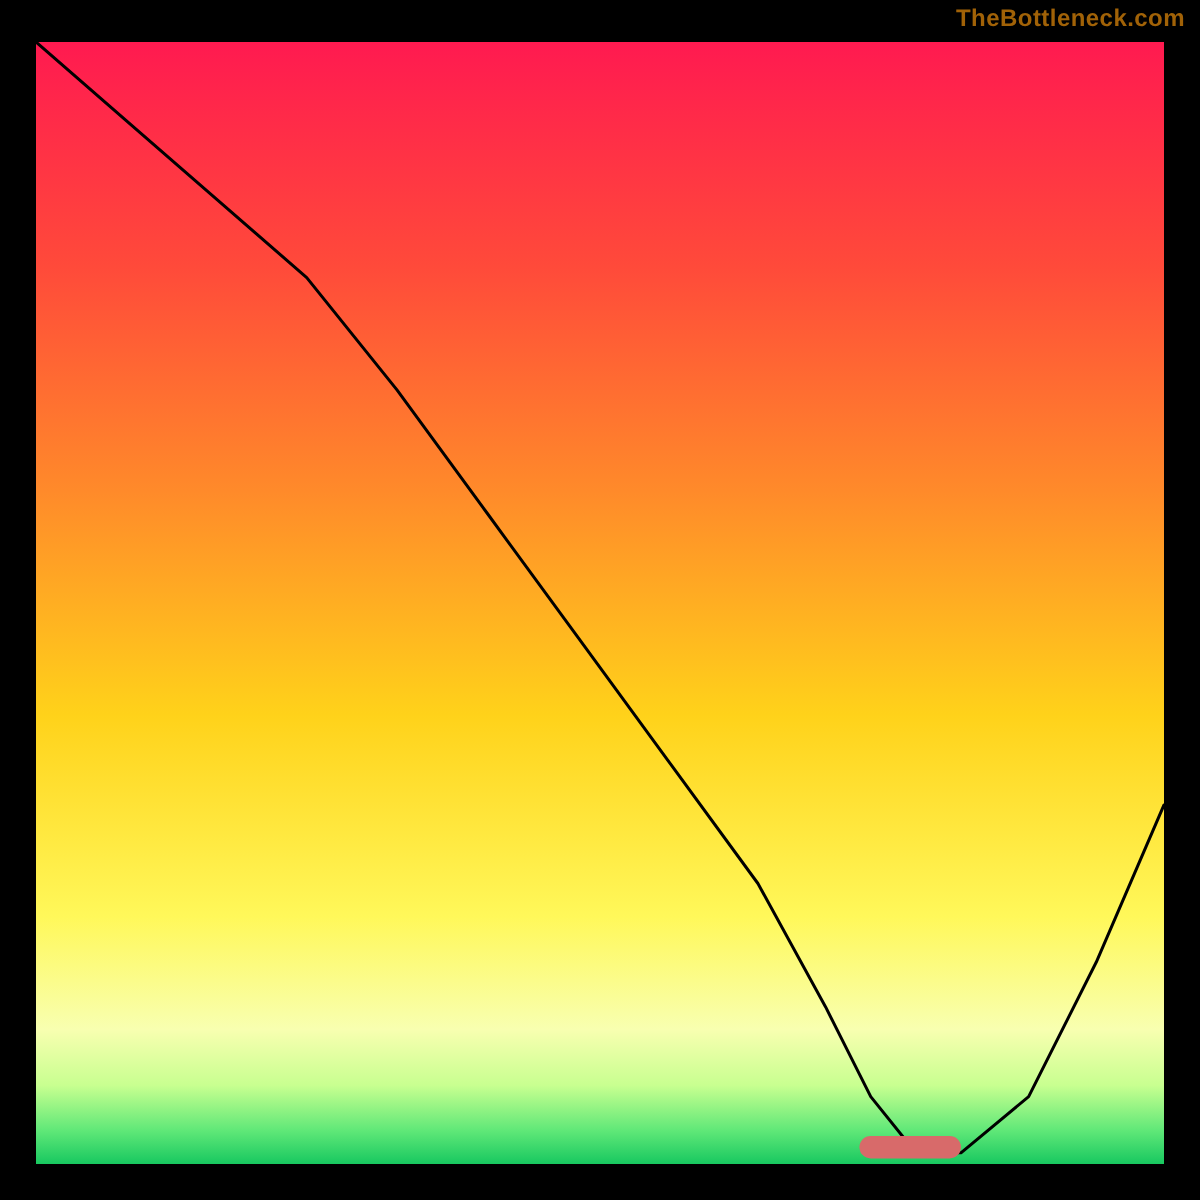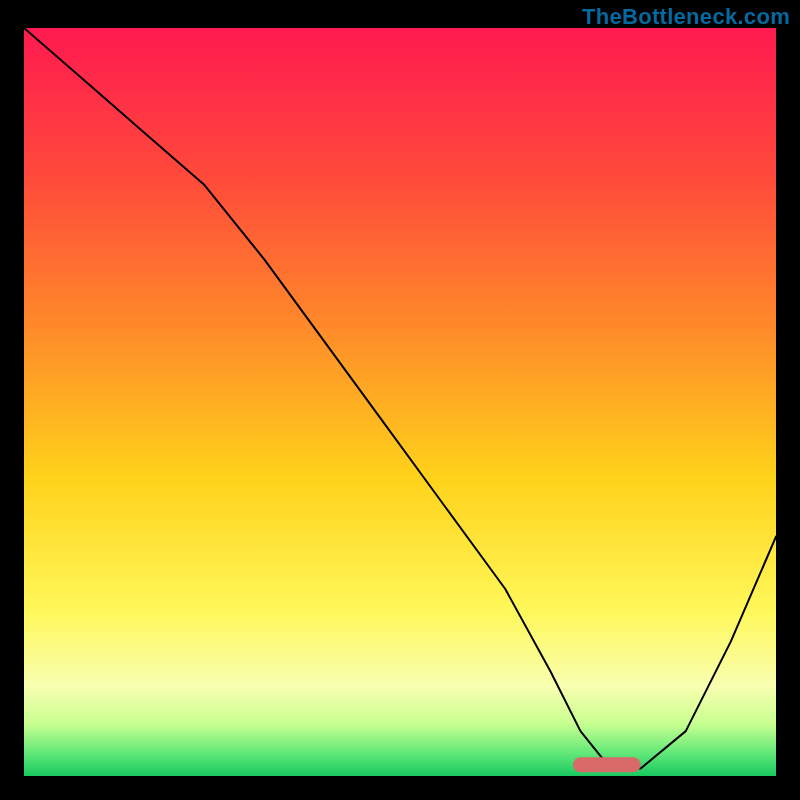--- a/index.html
+++ b/index.html
@@ -14,22 +14,22 @@
   .outer {
     position: relative;
     width: 800px;
     height: 800px;
     background: #000;
   }
   .watermark {
     position: absolute;
     top: 4px;
     right: 10px;
-    color: #0369a1;
-    font-size: 22px;
+    color: #a16207;
+    font-size: 16px;
     font-weight: bold;
     letter-spacing: 0.3px;
     user-select: none;
   }
   
   .plot {
     position: absolute;
     left: 24px;
     top: 28px;
     width: 752px;

